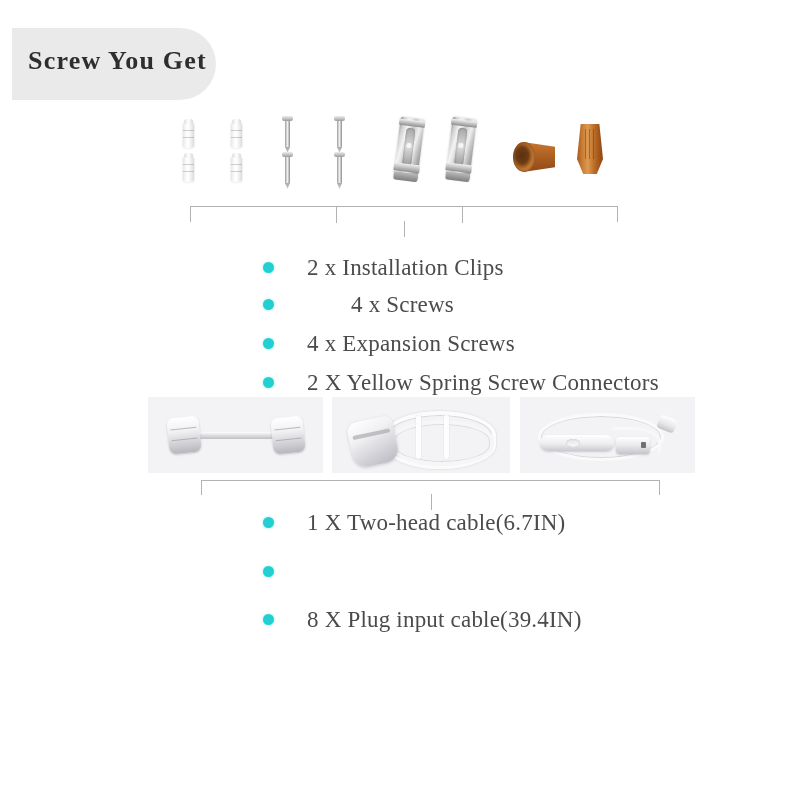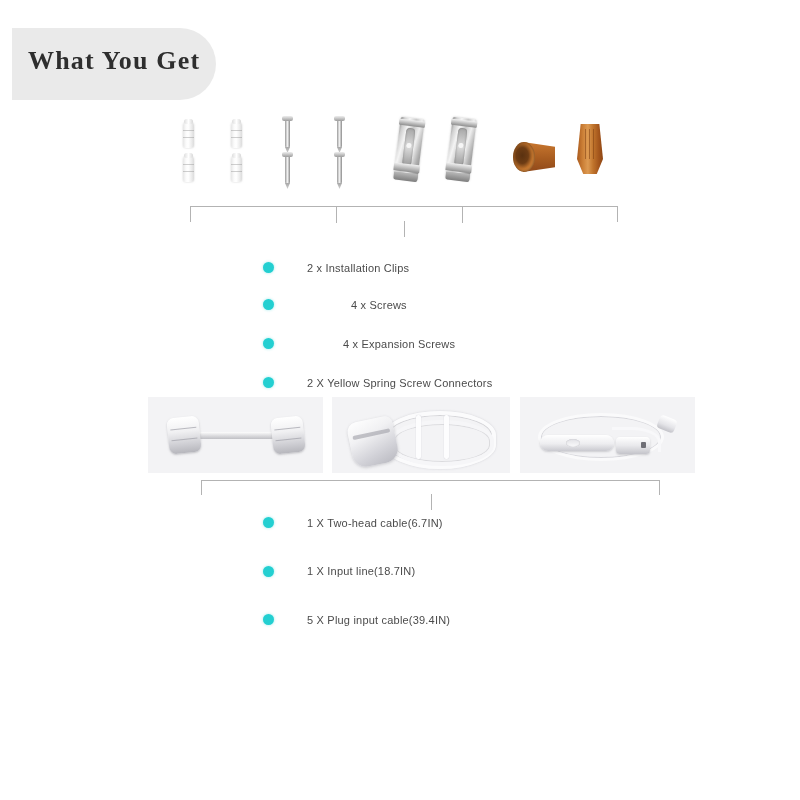--- a/index.html
+++ b/index.html
@@ -223,24 +223,25 @@
   .bullet-dot {
     width: 11px;
     height: 11px;
     border-radius: 50%;
     background: #23cfd1;
     flex: 0 0 auto;
     box-shadow: 0 0 3px rgba(35,207,209,0.45);
   }
   .bullet-text {
     margin-left: 33px;
-    font-size: 11px;
+    font-size: 23px;
     color: #4b4b4b;
     letter-spacing: 0.2px;
     white-space: nowrap;
+    font-family: Liberation Serif, serif;
   }
 
   
   .cable-panel {
     position: absolute;
     background: #f3f3f5;
     overflow: hidden;
   }
   .cable-art { position: absolute; inset: 0; }
 
@@ -375,21 +376,21 @@
     width: 18px; height: 14px;
     background: linear-gradient(180deg,#ffffff,#e4e4e8 60%,#c2c2c8);
     border-radius: 4px;
     transform: rotate(22deg);
   }
 </style>
 </head>
 <body>
 
 <div id="header-banner"></div>
-<div id="header-title">What You Get</div>
+<div id="header-title">Screw You Get</div>
 
 <div id="hardware-strip">
 
   <div class="part" style="left:18px; top:10px;">
     <div class="anchor">
         <div class="anchor-cap"></div>
       </div>
   </div>
   <div class="part" style="left:18px; top:44px;">
     <div class="anchor">
@@ -473,21 +474,21 @@
 
 <div class="bullet-list" style="left:263px; top:249px;">
   <div class="bullet-row" style="height:37px;">
     <span class="bullet-dot"></span>
     <span class="bullet-text">2 x Installation Clips</span>
   </div>
   <div class="bullet-row" style="height:37px;gap:44px;">
     <span class="bullet-dot"></span>
     <span class="bullet-text">4 x Screws</span>
   </div>
-  <div class="bullet-row" style="height:41px;gap:36px;">
+  <div class="bullet-row" style="height:41px;">
     <span class="bullet-dot"></span>
     <span class="bullet-text">4 x Expansion Screws</span>
   </div>
   <div class="bullet-row" style="height:37px;justify-content:space-between;">
     <span class="bullet-dot"></span>
     <span class="bullet-text">2 X Yellow Spring Screw Connectors</span>
   </div>
 </div>
 
 <div class="cable-panel" style="left:148px; top:397px; width:175px; height:76px;">
@@ -521,19 +522,18 @@
 <div class="bracket" style="left:201px; top:480px; width:459px; height:15px;"></div>
 <div class="bracket-stem" style="left:431px; top:494px; height:16px;"></div>
 
 <div class="bullet-list" style="left:263px; top:499px;">
   <div class="bullet-row" style="height:47px;">
     <span class="bullet-dot"></span>
     <span class="bullet-text">1 X Two-head cable(6.7IN)</span>
   </div>
   <div class="bullet-row" style="height:50px;">
     <span class="bullet-dot"></span>
-    <span class="bullet-text">1 X Input line(18.7IN)</span>
   </div>
   <div class="bullet-row" style="height:47px;">
     <span class="bullet-dot"></span>
-    <span class="bullet-text">5 X Plug input cable(39.4IN)</span>
+    <span class="bullet-text">8 X Plug input cable(39.4IN)</span>
   </div>
 </div>
 
 </body></html>

